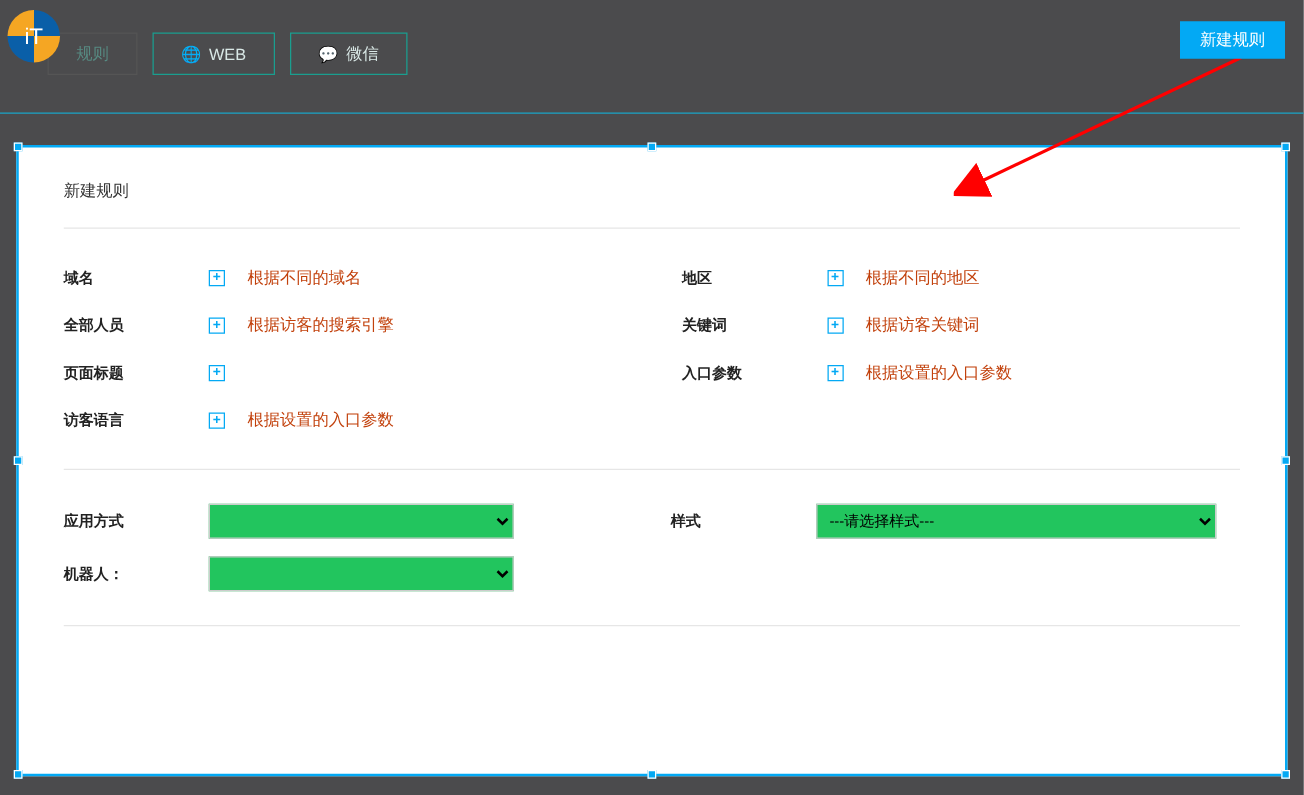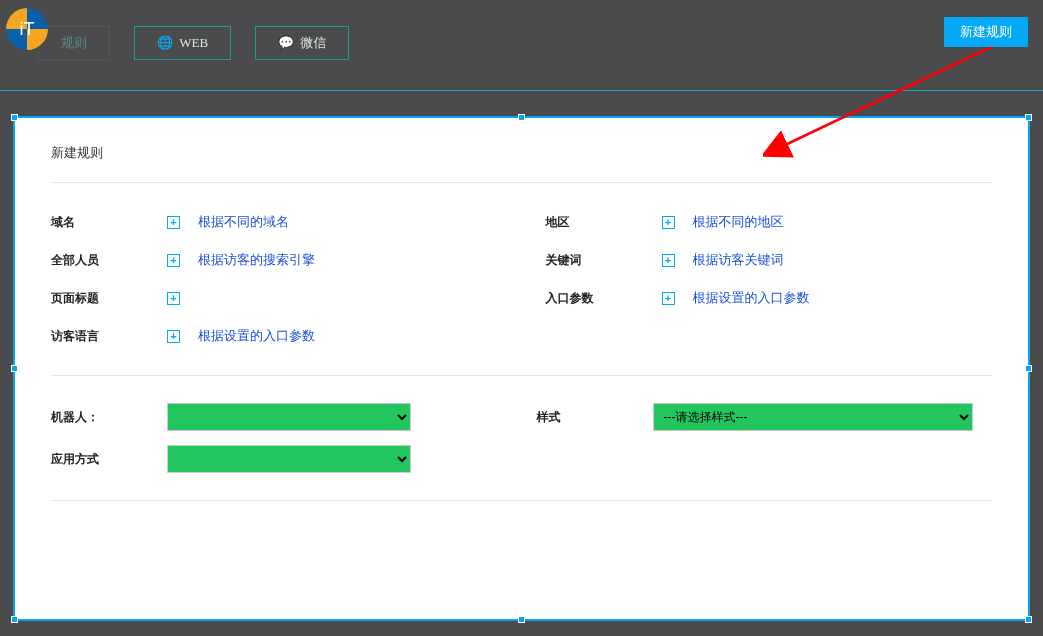--- a/index.html
+++ b/index.html
@@ -23,21 +23,21 @@
       color: #fff; font-weight: normal; font-size: 18px;
     }
     .logo-text {
       display: flex; flex-direction: column;
     }
     .logo-title { font-size: 20px; color: #0a5fa8; font-weight: bold; font-style: italic; }
     .logo-sub { font-size: 11px; color: #0a8a0a; }
     
     .top-nav {
       position: absolute; top: 26px; left: 38px;
-      display: flex; gap: 24px; z-index: 1; font-family: Liberation Serif, serif;
+      display: flex; gap: 12px; z-index: 1;
     }
     .nav-tab {
       padding: 7px 22px;
       border: 1px solid #1a9e8f;
       color: #d9e8e6;
       font-size: 13px;
       display: flex; align-items: center; gap: 6px;
       background: transparent;
     }
     .nav-tab.muted { 
@@ -114,21 +114,21 @@
       height: 38px;
     }
     .plus-icon {
       width: 13px; height: 13px;
       border: 1px solid #03a9f4;
       color: #03a9f4;
       display: inline-flex; align-items: center; justify-content: center;
       font-size: 11px; line-height: 1; font-weight: bold;
       margin-right: 18px;
     }
-    .hint { color: #1d4ed8; font-size: 13px; }
+    .hint { color: #c2410c; font-size: 13px; }
     select {
       height: 28px; width: 244px; border: 1px solid #ccc;
       font-size: 12px; padding: 0 6px; background: #22c55e;
     }
     select.wide { width: 320px; }
     .form-grid {
       display: flex; gap: 30px;
     }
     .form-col { flex: 1; }
     .form-row {
@@ -224,25 +224,25 @@
           <span class="hint">根据设置的入口参数</span>
         </div>
       </div>
     </div>
 
     <div class="sep"></div>
 
     <div class="form-grid">
       <div class="form-col">
         <div class="form-row">
+          <div class="label">应用方式</div>
+          <select><option></option></select>
+        </div>
+        <div class="form-row">
           <div class="label">机器人：</div>
-          <select><option></option></select>
-        </div>
-        <div class="form-row">
-          <div class="label">应用方式</div>
           <select><option></option></select>
         </div>
       </div>
       <div class="form-col">
         <div class="form-row">
           <div class="label">样式</div>
           <select class="wide">
             <option>---请选择样式---</option>
           </select>
         </div>

